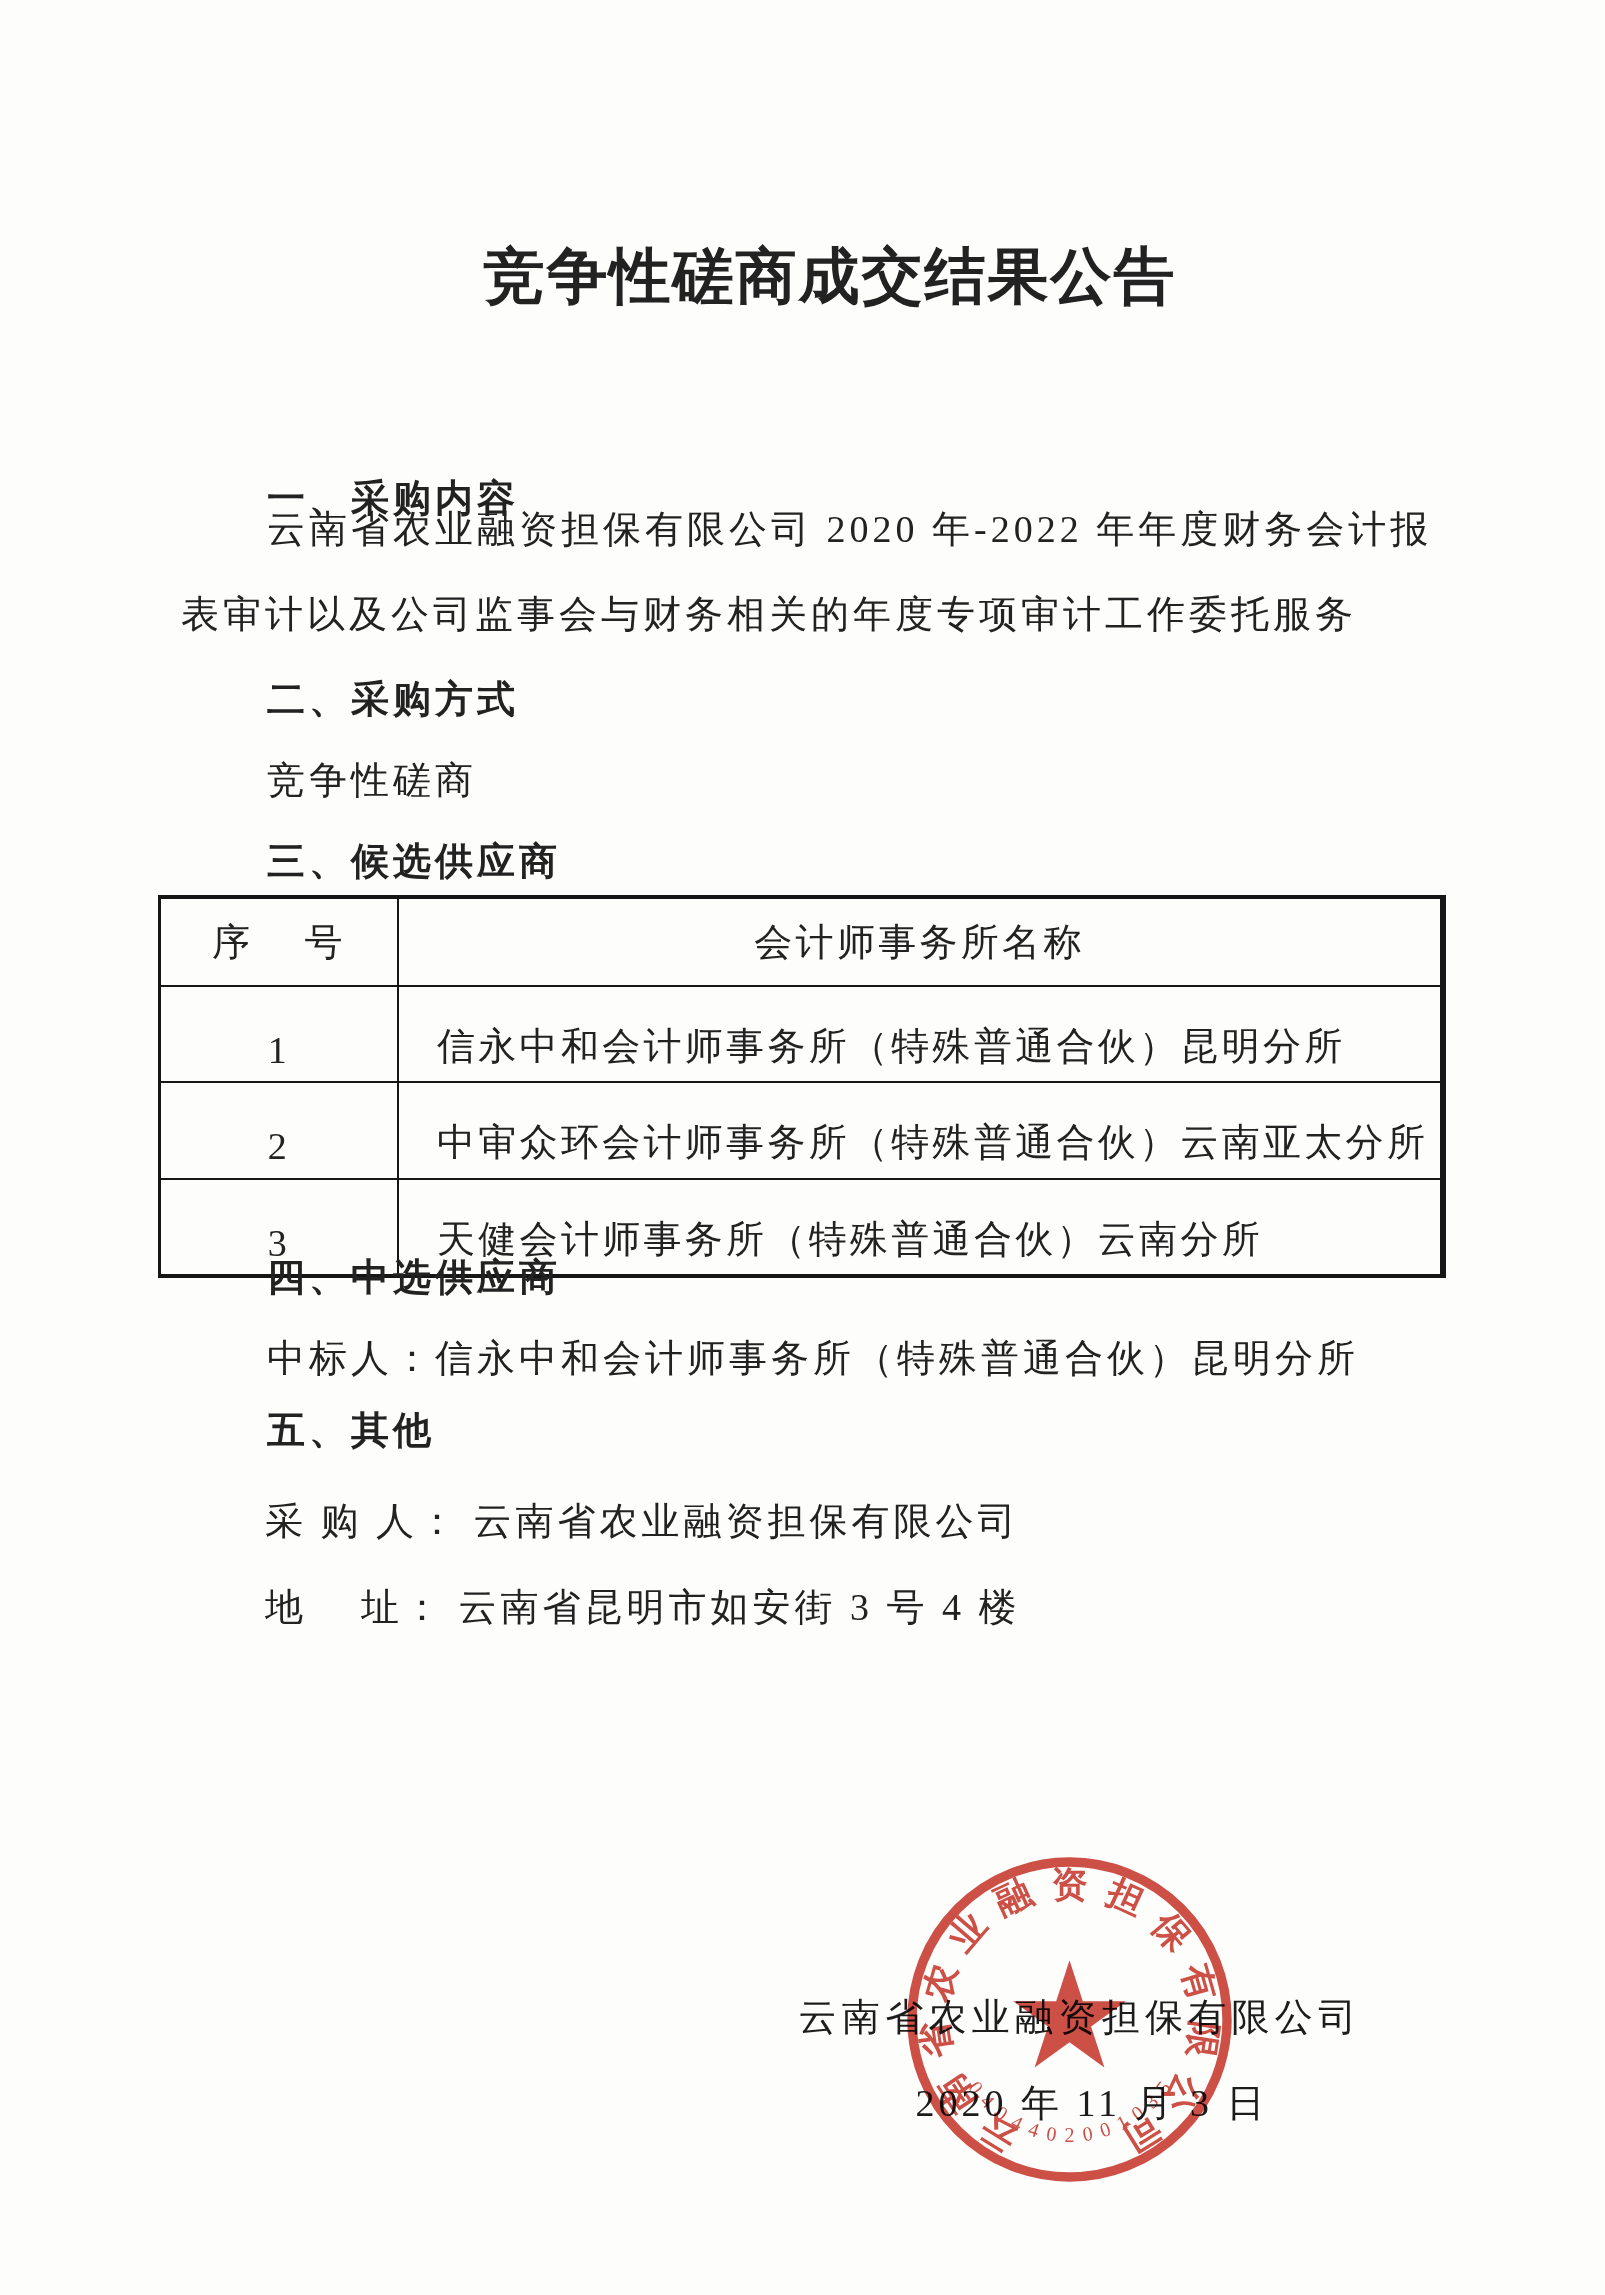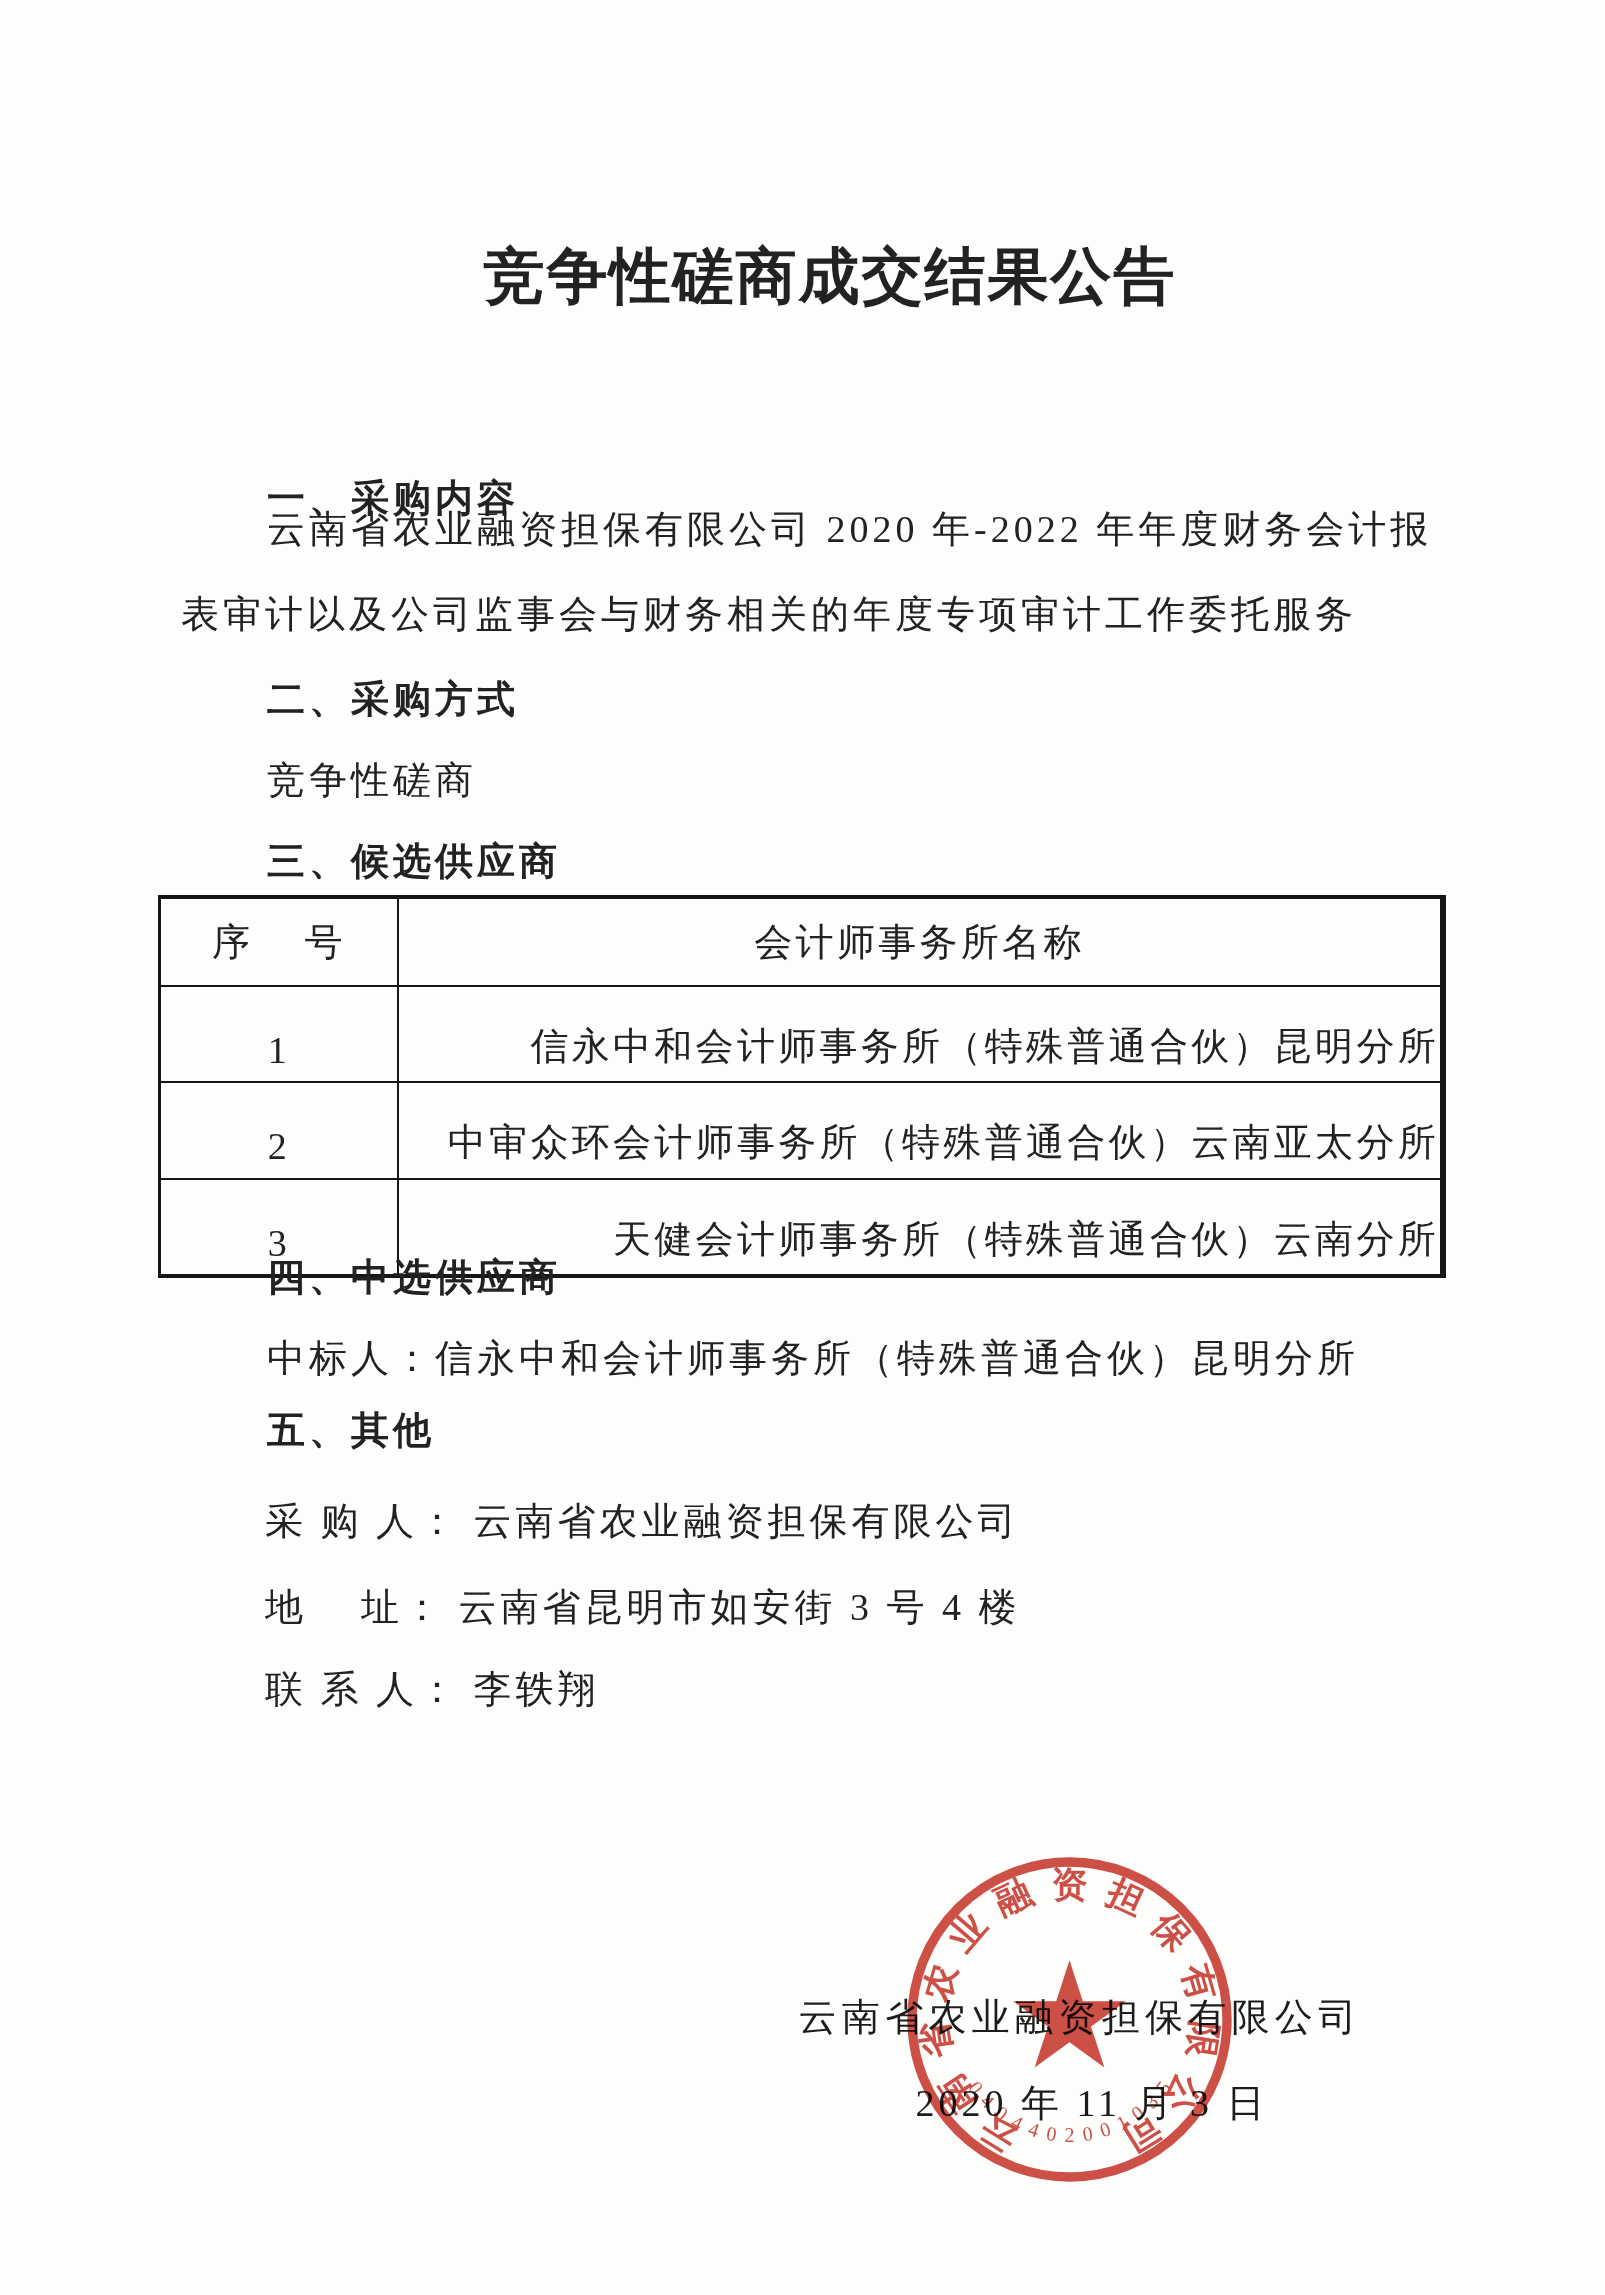--- a/index.html
+++ b/index.html
@@ -49,21 +49,21 @@
     font-size:38px;
     letter-spacing:3.3px;
     font-weight:normal;
     color:#222;
     height:84px;
     overflow:hidden;
   }
   th.col-no{width:234px;text-align:center;vertical-align:middle;white-space:pre;}
   th.col-name{text-align:center;vertical-align:middle;}
   td.cell-no{text-align:center;vertical-align:bottom;padding-bottom:9.3px;}
-  td.cell-name{text-align:right;vertical-align:bottom;padding-bottom:9.3px;padding-left:24px;white-space:nowrap;}
+  td.cell-name{text-align:left;vertical-align:bottom;padding-bottom:9.3px;padding-left:38px;white-space:nowrap;}
   .footer-company{
     font-size:38px;
     letter-spacing:5.3px;
     transform:translateX(-50%);
     color:#1c1c1c;
   }
   .footer-date{
     font-size:38px;
     letter-spacing:4px;
     transform:translateX(-50%);
@@ -128,23 +128,20 @@
   <div class="abs heading" style="top:1358px;left:267px;margin-top:47px;">五、其他</div>
 
   <div class="abs bodyline" style="top:1496px;left:265px;">
     <span class="contact-label">采 购 人： </span><span class="contact-value">云南省农业融资担保有限公司</span>
   </div>
 
   <div class="abs bodyline" style="top:1582px;left:265px;">
     <span class="contact-label">地    址： </span><span class="contact-value">云南省昆明市如安街 3 号 4 楼</span>
   </div>
 
-  <div class="abs bodyline" style="top:1664px;left:265px;">
-    <span class="contact-label">联 系 人： </span><span class="contact-value">李轶翔</span>
-  </div>
 
 
   <div class="abs footer-company" style="top:1992px;left:1080px;">云南省农业融资担保有限公司</div>
 
   <div class="abs footer-date" style="top:2078px;left:1092px;">2020 年 11 月 3 日</div>
 
   <div class="seal-box">
     <svg id="seal-svg" viewBox="-300 -300 600 600" xmlns="http://www.w3.org/2000/svg">
         <circle cx="0" cy="0" r="252" fill="none" stroke="#c9372e" stroke-width="15"></circle>
         <polygon points="0,-95 21.3,-29.4 90.4,-29.4 34.5,11.2 55.8,76.9 0,36.3 -55.8,76.9 -34.5,11.2 -90.4,-29.4 -21.3,-29.4" fill="#c9372e"></polygon>

